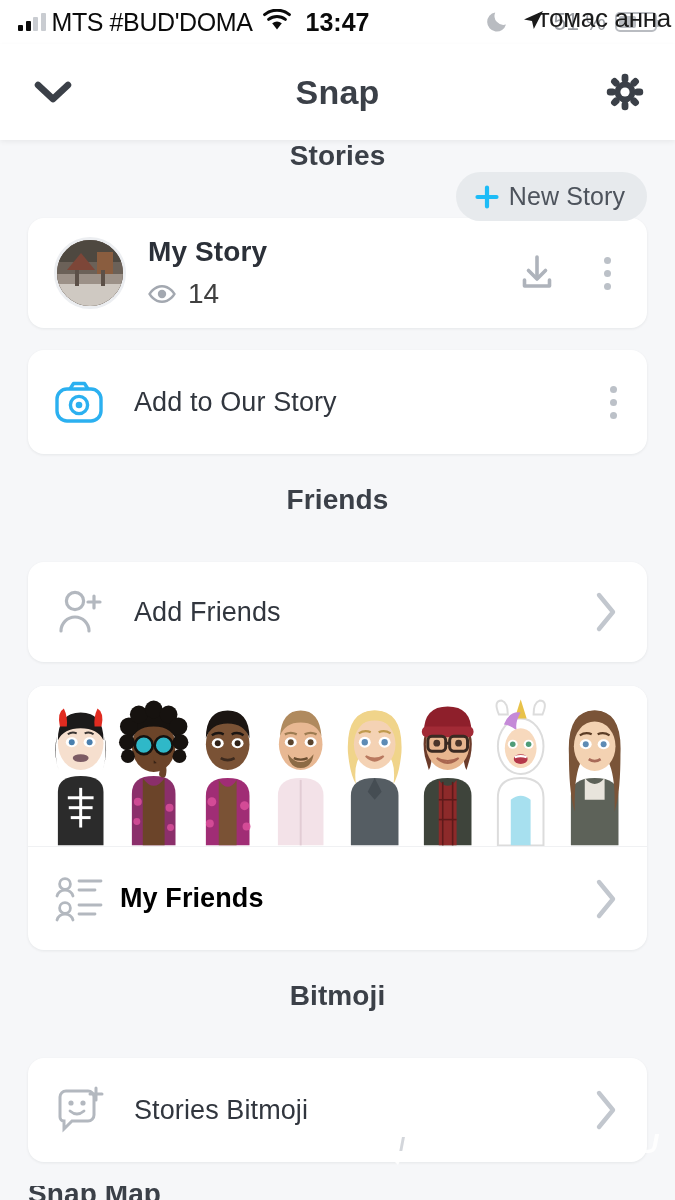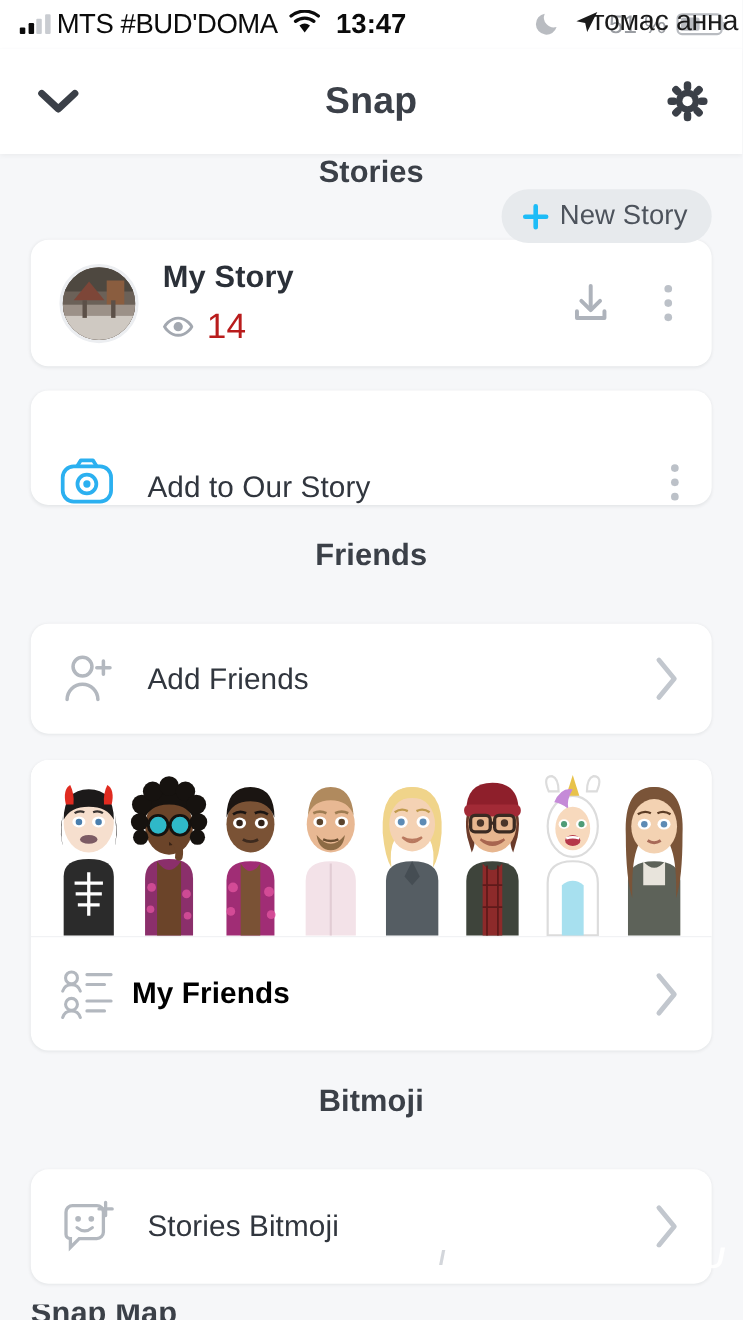--- a/index.html
+++ b/index.html
@@ -89,21 +89,21 @@
   
   .story-row { padding: 18px 26px; min-height: 108px; }
   .thumb {
     width: 72px; height: 72px; border-radius: 50%;
     border: 3px solid #eceef1; background: #5d5147; overflow: hidden;
     position: relative; flex: 0 0 auto;
   }
   .story-text { margin-left: 22px; }
   .story-name { font-size: 28px; font-weight: bold; color: #2b3038; letter-spacing: 0.1px; }
   .story-views { display: flex; align-items: center; gap: 12px; margin-top: 10px; }
-  .story-views span { font-size: 32px; color: #b91c1c; }
+  .story-views span { font-size: 28px; color: #404040; }
   .story-actions { margin-left: auto; display: flex; align-items: center; gap: 42px; padding-right: 6px; }
   .dots { display: flex; flex-direction: column; gap: 6px; cursor: pointer; padding: 4px; }
   .dots i { width: 7px; height: 7px; border-radius: 50%; background: #bcc1c8; display: block; }
 
   
   .friends-card { margin-top: 24px; overflow: hidden; }
   .bitstrip {
     height: 160px; display: flex; align-items: flex-end;
     justify-content: space-between; padding: 0 16px; overflow: hidden;
     background: #ffffff;
@@ -264,21 +264,21 @@
               <i></i>
               <i></i>
           </span>
         </div>
       </div>
     </div>
 
     <div class="gap-sm"></div>
 
     <div class="card">
-      <div class="row" style="min-height:104px;align-items:flex-end;">
+      <div class="row" style="min-height:104px;">
         <div class="icon-lead">
           <svg width="50" height="44" viewBox="0 0 50 44">
             <rect x="3" y="9" width="44" height="32" rx="10" fill="none" stroke="#2bb0f0" stroke-width="3.4"></rect>
             <path d="M16 9 L19.5 3.5 H30.5 L34 9" fill="none" stroke="#2bb0f0" stroke-width="3.4" stroke-linejoin="round"></path>
             <circle cx="25" cy="25" r="8.6" fill="none" stroke="#2bb0f0" stroke-width="3.4"></circle>
             <circle cx="25" cy="25" r="3.3" fill="#2bb0f0"></circle>
           </svg>
         </div>
         <div class="label" style="margin-left:22px;">Add to Our Story</div>
         <span class="dots chev-right">

